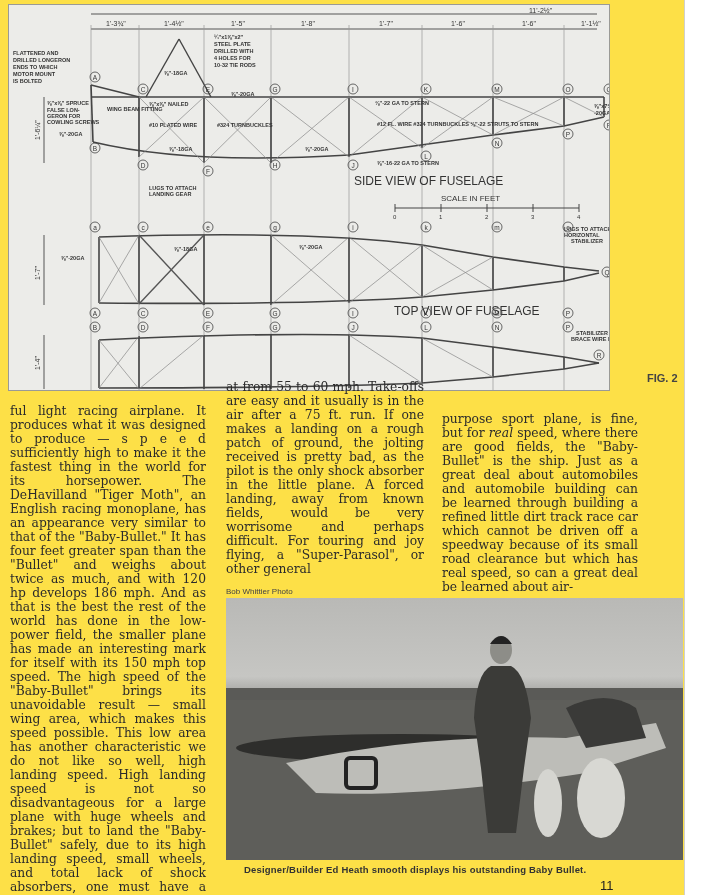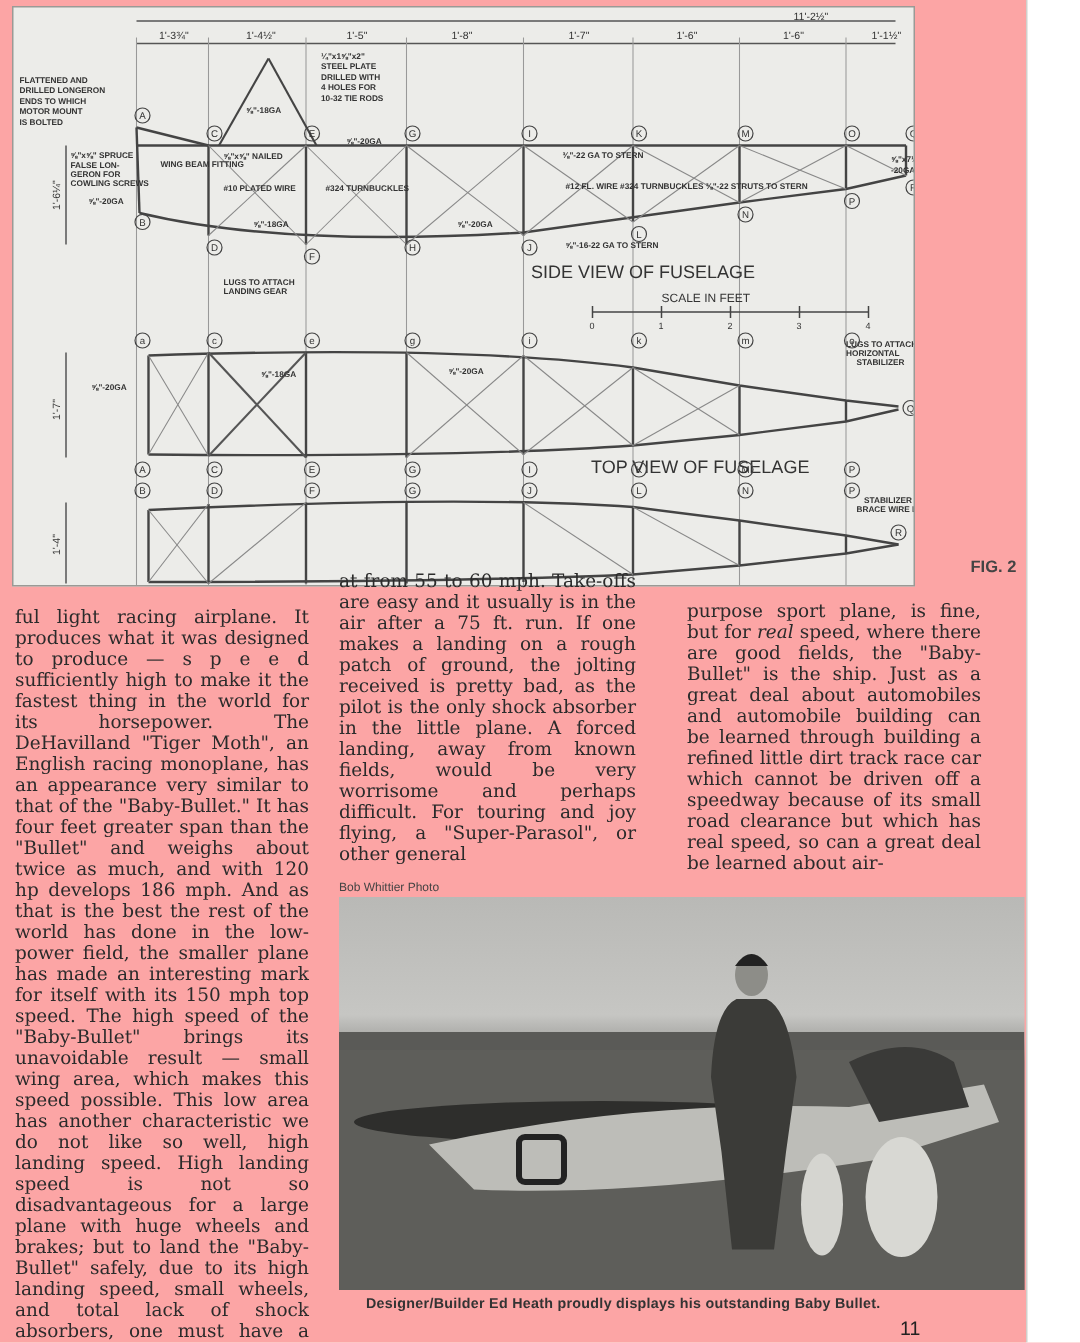--- a/index.html
+++ b/index.html
@@ -3,21 +3,21 @@
 <meta charset="utf-8">
 <style>
   html, body { margin: 0; padding: 0; }
   body {
     width: 720px; height: 895px; overflow: hidden; position: relative;
     background: #ffffff;
     font-family: "DejaVu Serif", serif;
   }
   .page {
     position: absolute; left: 0; top: 0; width: 684px; height: 895px;
-    background: #fca5a5;
+    background: #fde047;
   }
   .drawing {
     position: absolute; left: 8px; top: 4px; width: 600px; height: 385px;
     background: #ecece9;
     border: 1px solid #9a9a96;
   }
   .drawing svg { position: absolute; left: 0; top: 0; }
   .fig-label {
     position: absolute; left: 647px; top: 372px;
     font-family: "Liberation Sans", sans-serif; font-weight: bold; font-size: 11px;
@@ -27,21 +27,21 @@
     font-family: "Liberation Sans", sans-serif; fill: #333; 
   }
   .col {
     position: absolute;
     font-size: 12.3px; line-height: 14px; color: #2b2b2b;
     text-align: justify;
   }
   .col p { margin: 0; }
   .col1 { left: 10px; top: 404px; width: 196px; }
   .col2 { left: 226px; top: 380px; width: 198px; }
-  .col3 { left: 442px; top: 400px; width: 196px; margin-left: 16px; }
+  .col3 { left: 442px; top: 412px; width: 196px; }
   .photo-credit {
     position: absolute; left: 226px; top: 587px;
     font-family: "Liberation Sans", sans-serif; font-size: 8px; color: #444; text-align: right;
   }
   .photo {
     position: absolute; left: 226px; top: 598px; width: 457px; height: 262px;
     overflow: hidden;
     background: linear-gradient(#b9b9b6 0%, #c6c6c3 30%, #a8a8a5 36%, #6e6e6b 42%, #5c5c59 60%, #4d4d4a 100%);
   }
   .caption {
@@ -379,16 +379,16 @@
       <path d="M340 110 Q380 90 410 110 L420 140 L360 150 Z" fill="#3a3a38"></path>
       <rect x="120" y="160" width="30" height="30" rx="4" fill="none" stroke="#222" stroke-width="4"></rect>
       <ellipse cx="322" cy="205" rx="14" ry="34" fill="#d5d5d0"></ellipse>
       <ellipse cx="375" cy="200" rx="24" ry="40" fill="#d8d8d3"></ellipse>
       <path d="M265 68 Q250 75 248 120 L255 170 L262 235 L290 235 L298 170 L305 120 Q300 75 285 68 Z" fill="#3b3b38"></path>
       <ellipse cx="275" cy="52" rx="11" ry="14" fill="#8d8d88"></ellipse>
       <path d="M264 46 Q275 30 286 46 Z" fill="#222"></path>
     </svg>
   </div>
 
-  <div class="caption">Designer/Builder Ed Heath proudly displays his outstanding Baby Bullet.</div>
+  <div class="caption">Designer/Builder Ed Heath smooth displays his outstanding Baby Bullet.</div>
   <div class="page-num">11</div>
 </div>
 <div class="right-margin"></div>
 
 </body></html>

